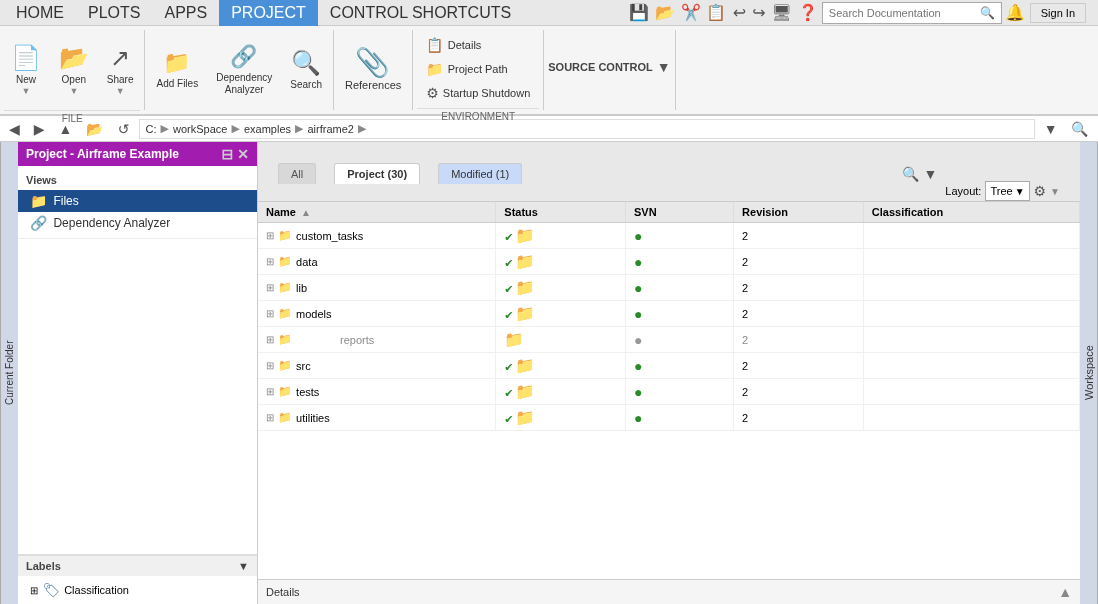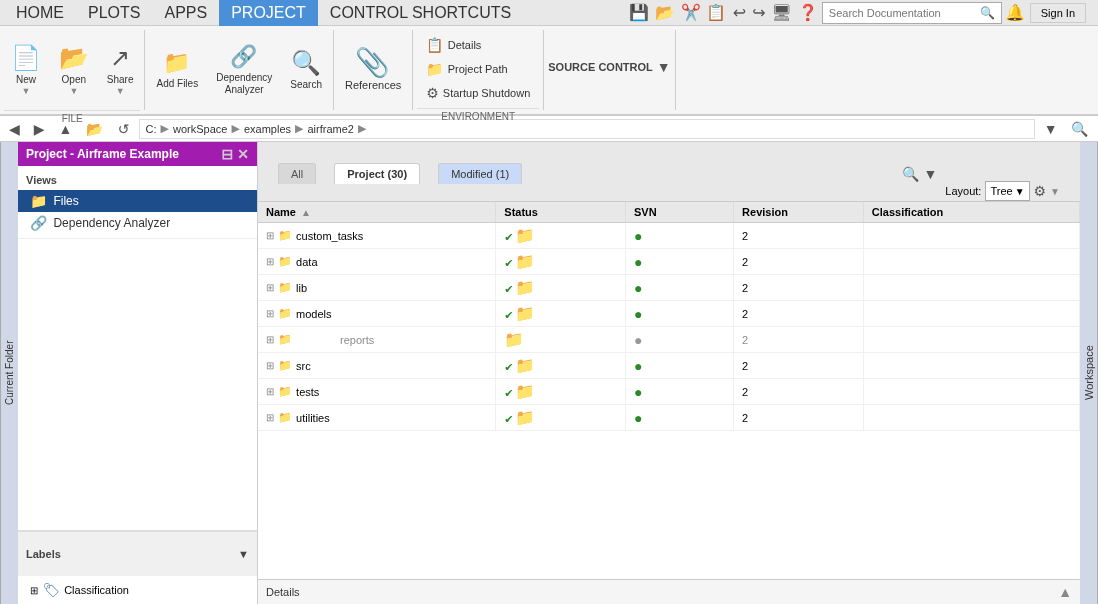--- a/index.html
+++ b/index.html
@@ -69,21 +69,21 @@
     .proj-icon-btn { cursor: pointer; color: #ccc; font-size: 14px; }
     .sidebar-section { padding: 4px 0; border-bottom: 1px solid #eee; }
     .sidebar-label { font-size: 11px; font-weight: bold; color: #444; padding: 4px 8px; }
     .sidebar-item {
       display: flex; align-items: center; padding: 3px 12px; cursor: pointer; font-size: 12px; color: #333;
     }
     .sidebar-item.active { background: #1e4d8c; color: white; }
     .sidebar-item .item-icon { margin-right: 6px; font-size: 14px; }
     .labels-section { border-top: 1px solid #ddd; margin-top: auto; }
     .labels-header {
-      display: flex; align-items: center; justify-content: space-between; padding: 16px 8px;
+      display: flex; align-items: center; justify-content: space-between; padding: 4px 8px;
       cursor: pointer; font-size: 11px; font-weight: bold; color: #444; background: #f0f0f0; border-top: 1px solid #ddd;
     }
     .labels-content { padding: 4px 8px; }
     .classification-item { display: flex; align-items: center; gap: 4px; font-size: 11px; padding: 2px 4px; cursor: pointer; }
 
     
     .current-folder-label {
       writing-mode: vertical-rl; transform: rotate(180deg); background: #d0d8e8; border-right: 1px solid #aaa;
       font-size: 10px; padding: 4px 2px; color: #333; width: 18px; display: flex; align-items: center; justify-content: center;
     }

